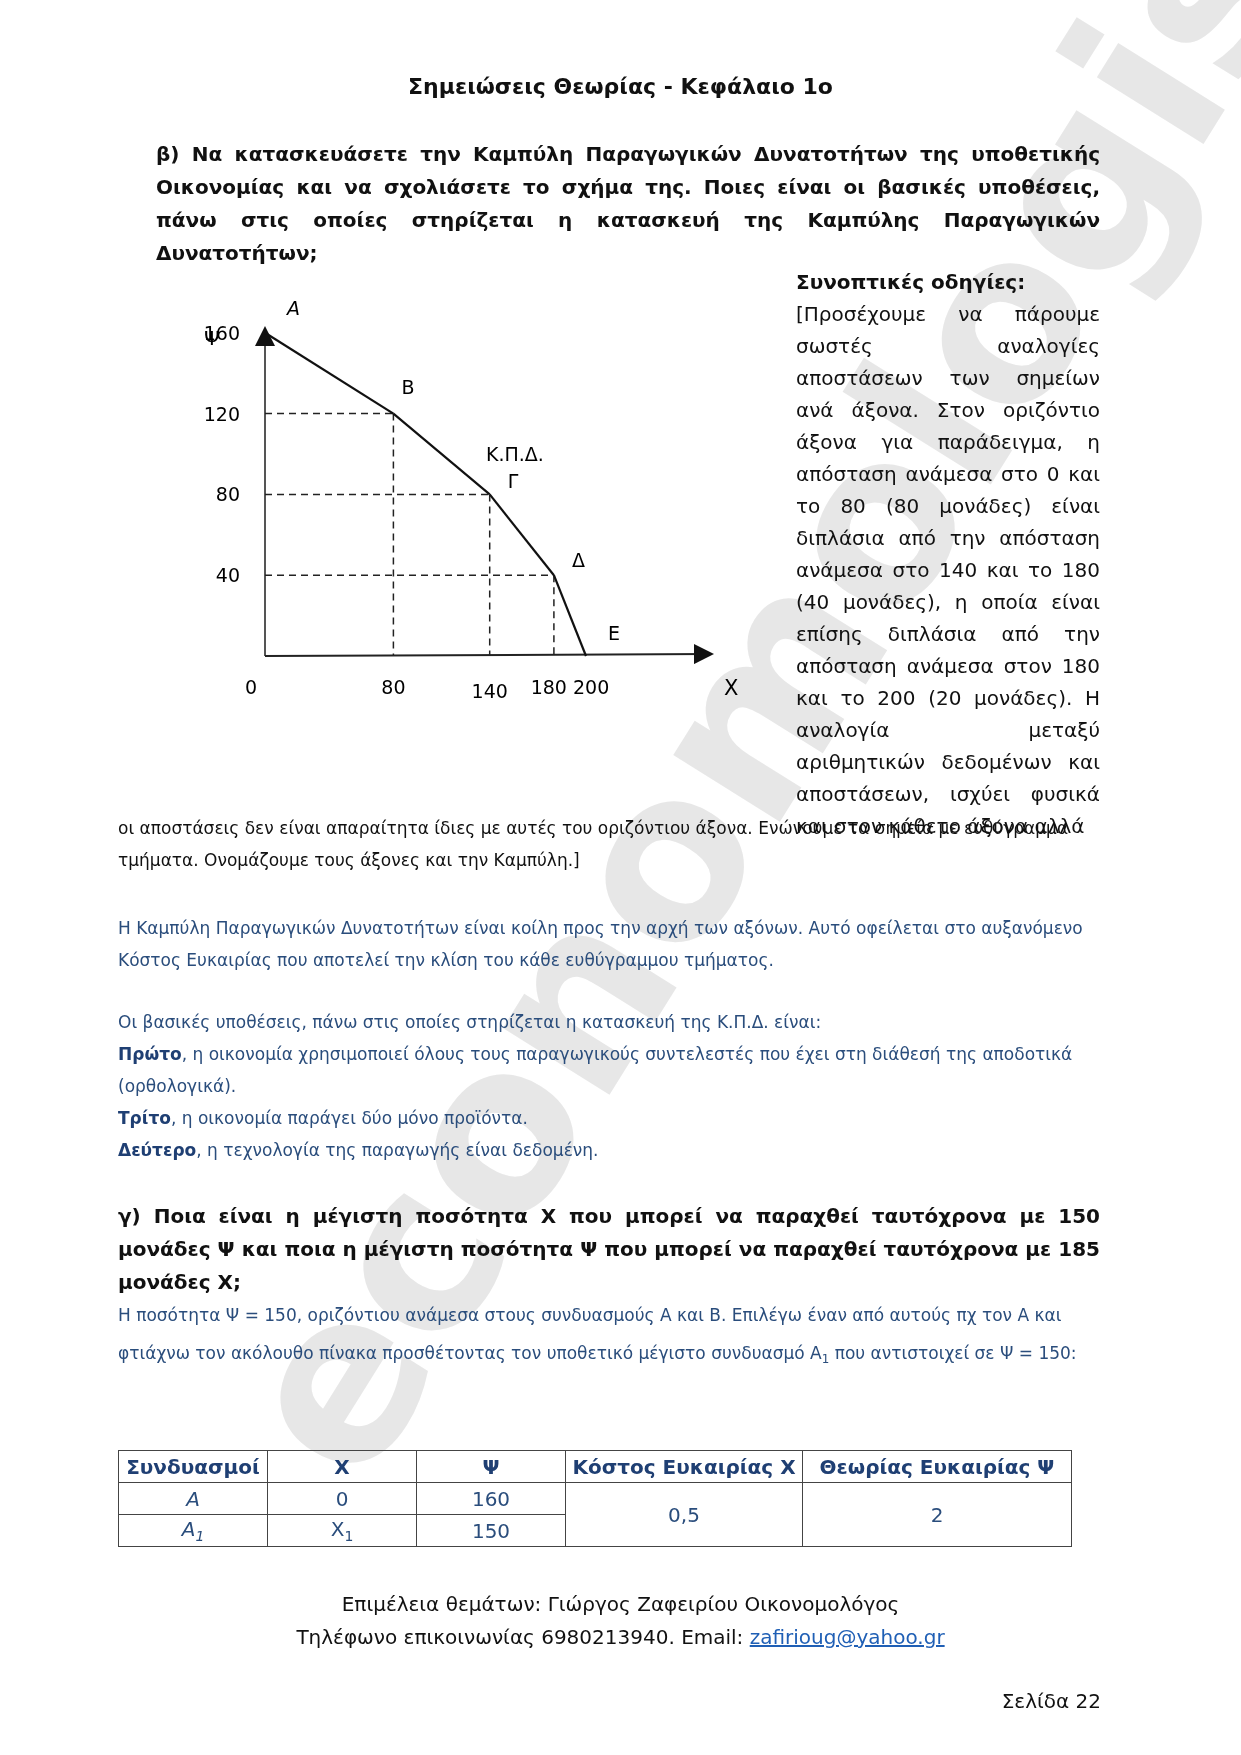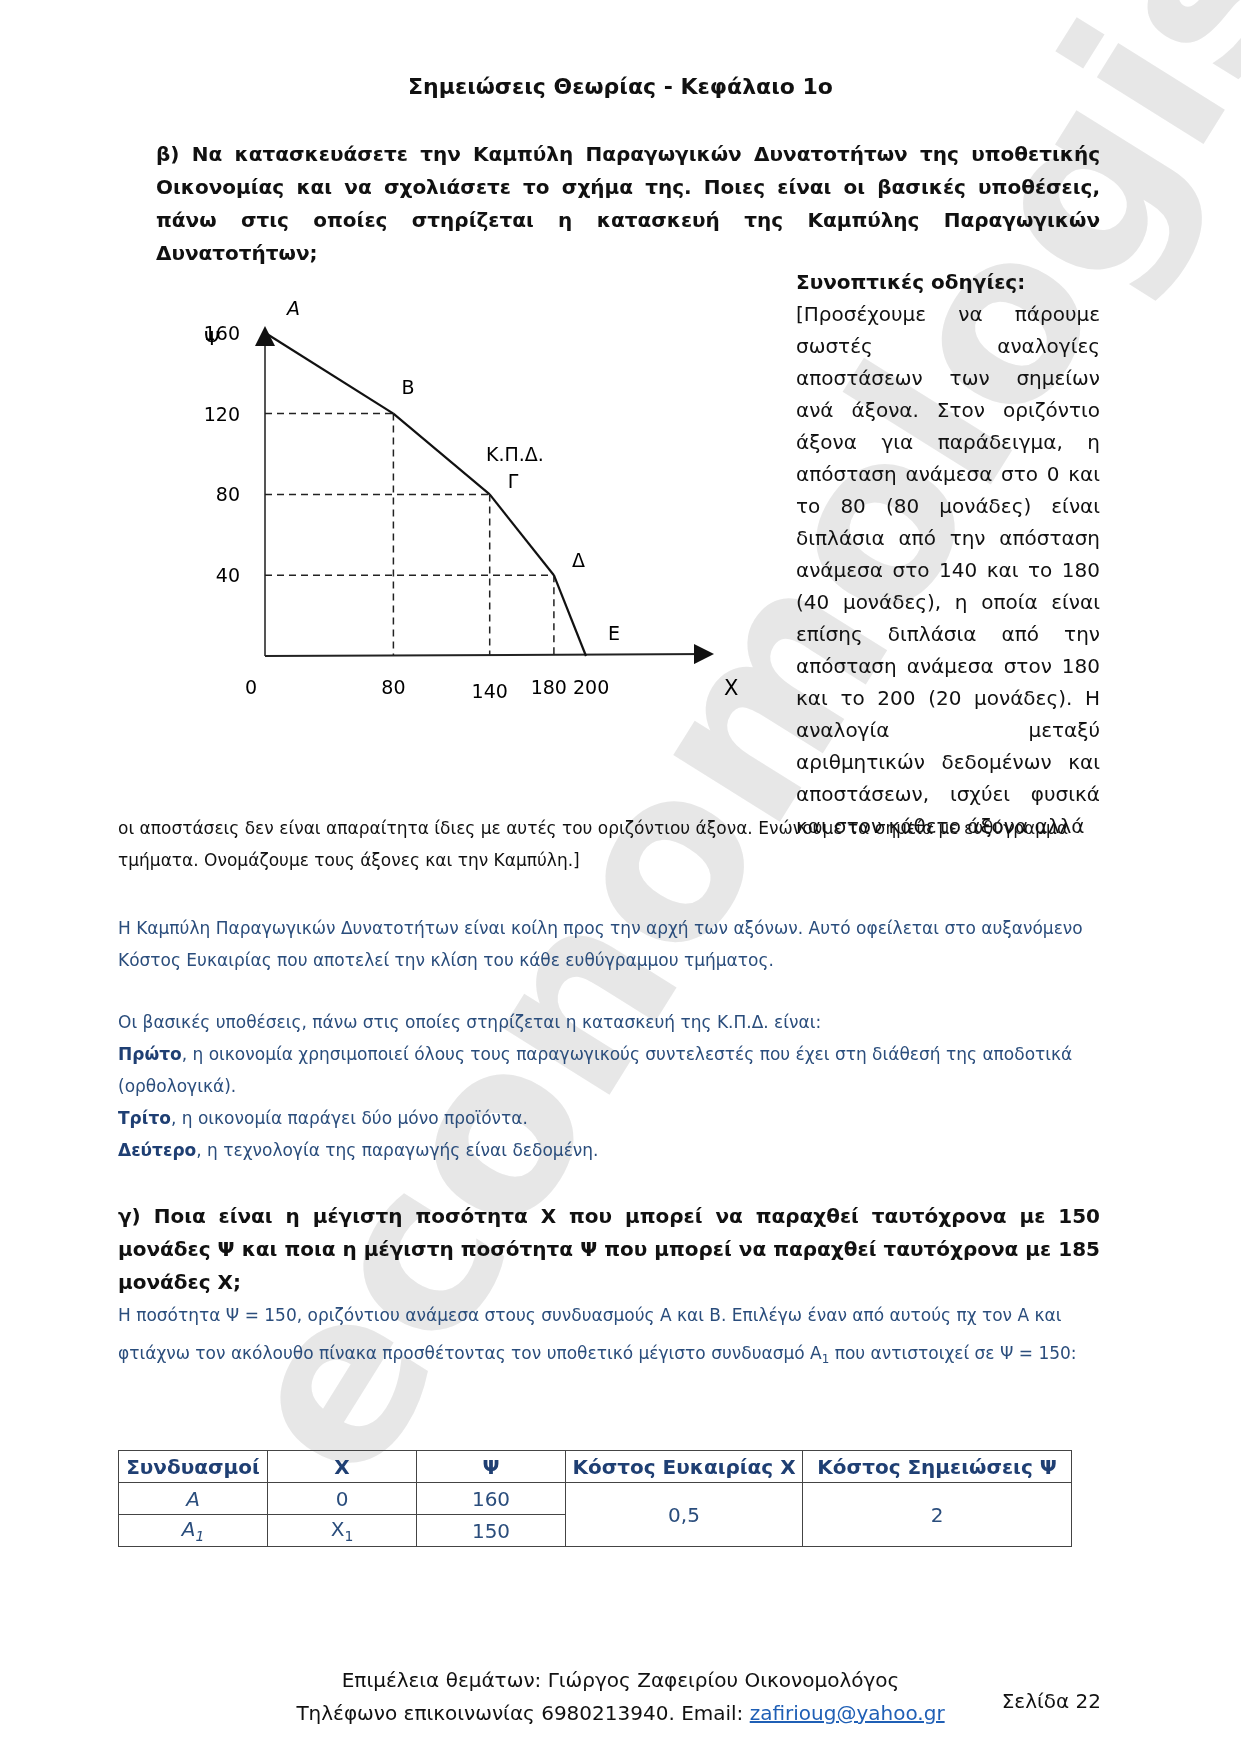--- a/index.html
+++ b/index.html
@@ -95,34 +95,34 @@
   <span>Η ποσότητα Ψ = 150, οριζόντιου ανάμεσα στους συνδυασμούς Α και Β. Επιλέγω έναν από αυτούς πχ τον Α και φτιάχνω τον ακόλουθο πίνακα προσθέτοντας τον υποθετικό μέγιστο συνδυασμό Α</span><sub>1</sub><span> που αντιστοιχεί σε Ψ = 150:</span>
 </div>
 
 <table class="tbl">
   <tbody>
       <tr>
     <th style="width:148px">Συνδυασμοί</th>
     <th style="width:148px">Χ</th>
     <th style="width:148px">Ψ</th>
     <th style="width:236px">Κόστος Ευκαιρίας Χ</th>
-    <th>Κόστος Σημειώσεις Ψ</th>
+    <th>Θεωρίας Ευκαιρίας Ψ</th>
   </tr>
   <tr>
     <td style="font-style:italic">Α</td>
     <td>0</td>
     <td>160</td>
     <td rowspan="2">0,5</td>
     <td rowspan="2">2</td>
   </tr>
   <tr>
     <td style="font-style:italic"><span>Α</span><sub>1</sub></td>
     <td><span>Χ</span><sub>1</sub></td>
     <td>150</td>
   </tr>
 </tbody>
   </table>
 
-<div class="abs footer" style="top:1664px;">
+<div class="abs footer" style="top:1588px;">
   <div>Επιμέλεια θεμάτων: Γιώργος Ζαφειρίου Οικονομολόγος</div>
   <div><span>Τηλέφωνο επικοινωνίας 6980213940. Email: </span><a>zafirioug@yahoo.gr</a></div>
 </div>
 <div class="abs pageno" style="top:1665px;">Σελίδα 22</div>
 
 </body></html>

